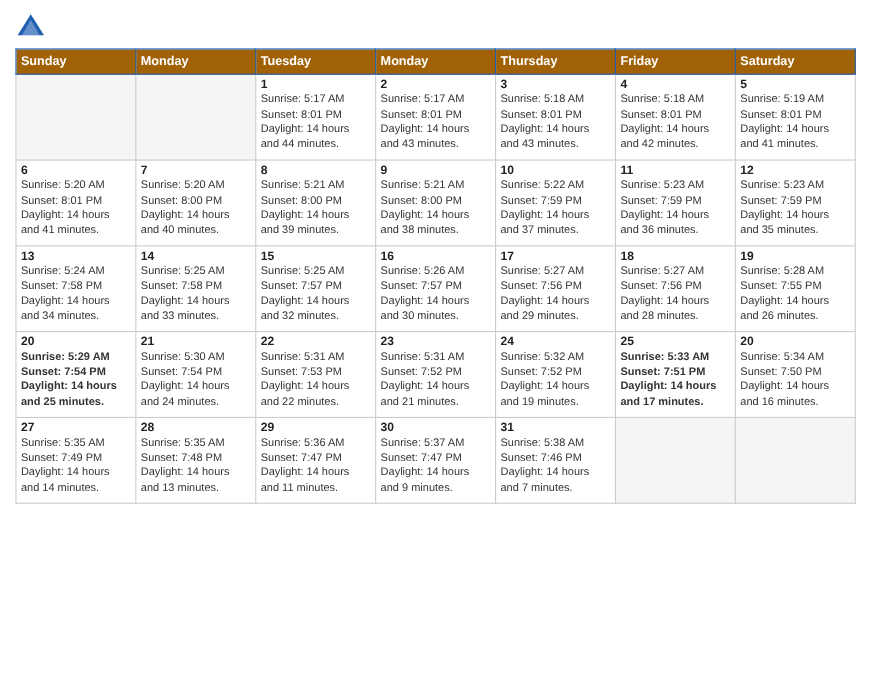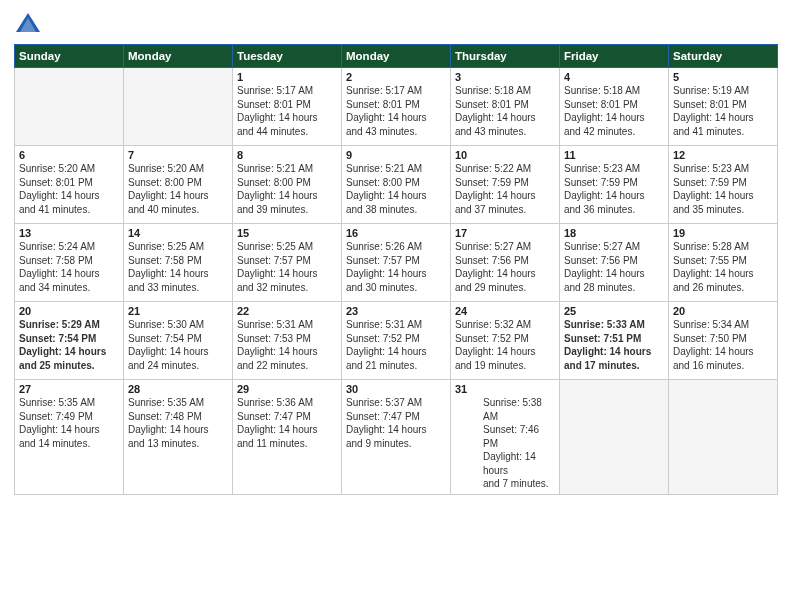--- a/index.html
+++ b/index.html
@@ -57,21 +57,21 @@
     .location {
       font-size: 15px;
       color: #444;
     }
     .calendar {
       width: 100%;
       border-collapse: collapse;
       table-layout: fixed;
     }
     .calendar th {
-      background: #14532d;
+      background: #a16207;
       color: #fff;
       font-size: 11.5px;
       font-weight: bold;
       padding: 5px 4px;
       text-align: left;
       border: 1px solid #2060b0;
     }
     .calendar td {
       border: 1px solid #ccc;
       vertical-align: top;
@@ -347,21 +347,21 @@
           </td>
           <td>
             <span class="day-num">30</span>
             <div class="day-info" style="white-space: pre-line;">Sunrise: 5:37 AM
 Sunset: 7:47 PM
 Daylight: 14 hours
 and 9 minutes.</div>
           </td>
           <td>
             <span class="day-num">31</span>
-            <div class="day-info" style="white-space: pre-line; margin-left: 28px;">Sunrise: 5:38 AM
+            <div class="day-info" style="white-space: pre-line;">Sunrise: 5:38 AM
 Sunset: 7:46 PM
 Daylight: 14 hours
 and 7 minutes.</div>
           </td>
           <td class="empty"></td>
           <td class="empty"></td>
         </tr>
       </tbody>
   </table>
 </div>

